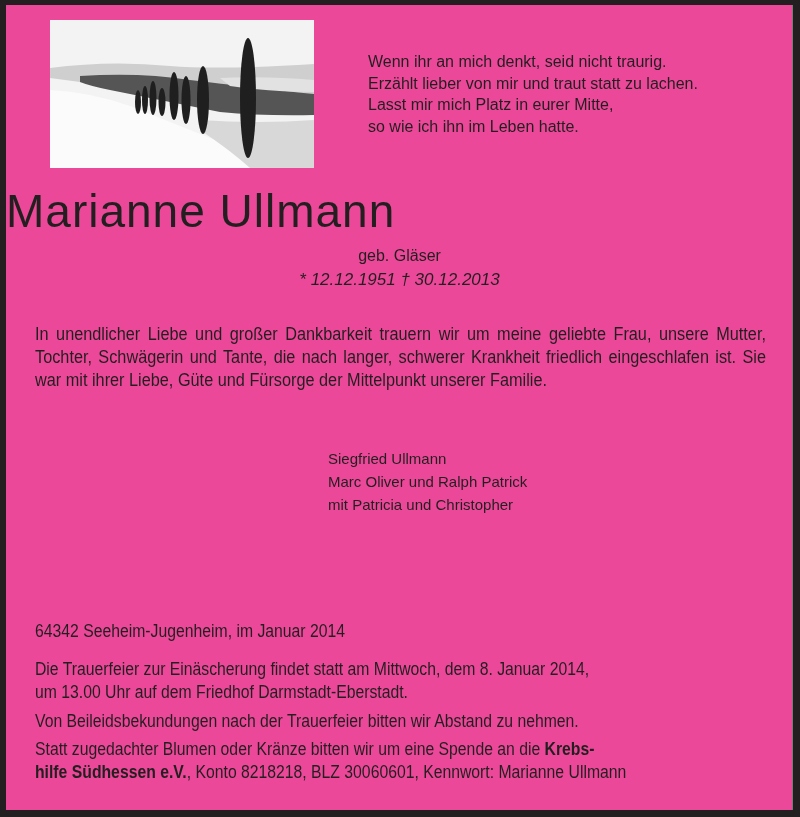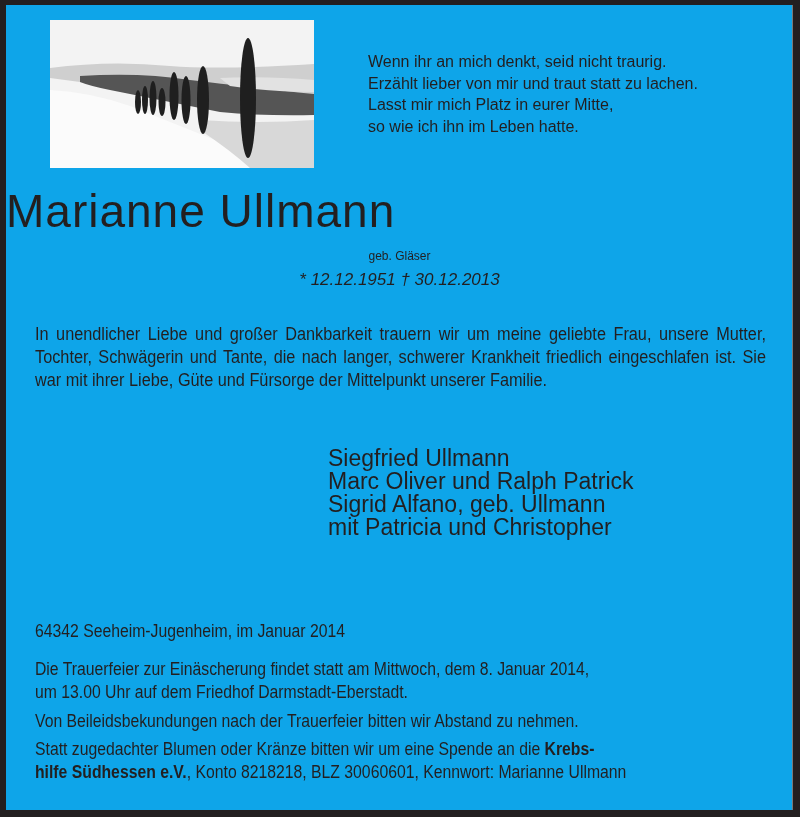--- a/index.html
+++ b/index.html
@@ -8,21 +8,21 @@
       background: #231f20;
       font-family: "Liberation Sans", sans-serif;
       color: #231f20;
       position: relative;
       overflow: hidden;
     }
     .card {
       position: absolute;
       left: 6px; top: 5px;
       width: 787px; height: 805px;
-      background: #0ea5e9;
+      background: #ec4899;
       box-shadow: inset -1px 0 0 #7a7a7a;
     }
     .photo {
       position: absolute;
       left: 44px; top: 15px;
       width: 264px; height: 148px;
       background: #f2f2f2;
       overflow: hidden;
     }
     .photo svg { display: block; width: 100%; height: 100%; }
@@ -39,21 +39,21 @@
       left: 0; width: 787px; top: 179px;
       font-size: 46px;
       line-height: 54px;
       letter-spacing: 1px;
       color: #231f20;
     }
     .maiden {
       position: absolute;
       left: 0; width: 787px; top: 240px;
       text-align: center;
-      font-size: 12px;
+      font-size: 16px;
       line-height: 22px;
     }
     .dates {
       position: absolute;
       left: 0; width: 787px; top: 264px;
       text-align: center;
       font-size: 17px;
       line-height: 22px;
       font-style: italic;
     }
@@ -65,21 +65,21 @@
       line-height: 23px;
       text-align: justify;
       text-align-last: left;
       transform: scaleX(0.93);
       transform-origin: left top;
       width: 786px;
     }
     .mourners {
       position: absolute;
       left: 322px; top: 442px;
-      font-size: 23px;
+      font-size: 15px;
       line-height: 23px;
     }
     .mourners div { white-space: nowrap; }
     .place {
       position: absolute;
       left: 29px; top: 615px;
       font-size: 17.5px;
       line-height: 23px;
       white-space: nowrap;
       transform: scaleX(0.9);
@@ -134,21 +134,20 @@
 
   <div class="name">Marianne Ullmann</div>
   <div class="maiden">geb. Gläser</div>
   <div class="dates">* 12.12.1951 † 30.12.2013</div>
 
   <div class="intro">In unendlicher Liebe und großer Dankbarkeit trauern wir um meine geliebte Frau, unsere Mutter, Tochter, Schwägerin und Tante, die nach langer, schwerer Krankheit friedlich eingeschlafen ist. Sie war mit ihrer Liebe, Güte und Fürsorge der Mittelpunkt unserer Familie.</div>
 
   <div class="mourners">
     <div>Siegfried Ullmann</div>
     <div>Marc Oliver und Ralph Patrick</div>
-    <div>Sigrid Alfano, geb. Ullmann</div>
     <div>mit Patricia und Christopher</div>
   </div>
 
   <div class="place">64342 Seeheim-Jugenheim, im Januar 2014</div>
 
   <div class="para p1">
     <div>Die Trauerfeier zur Einäscherung findet statt am Mittwoch, dem 8. Januar 2014,</div>
     <div>um 13.00 Uhr auf dem Friedhof Darmstadt-Eberstadt.</div>
   </div>
 

